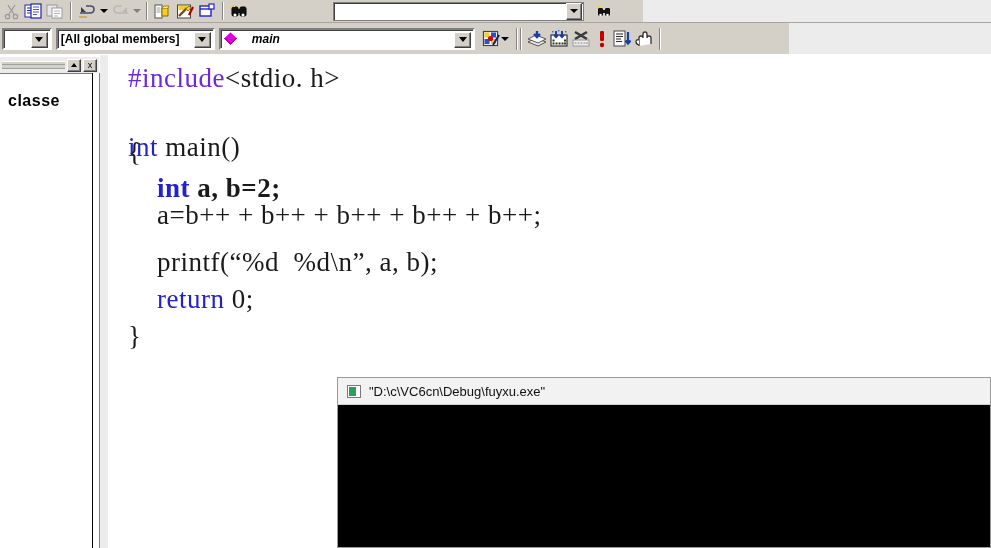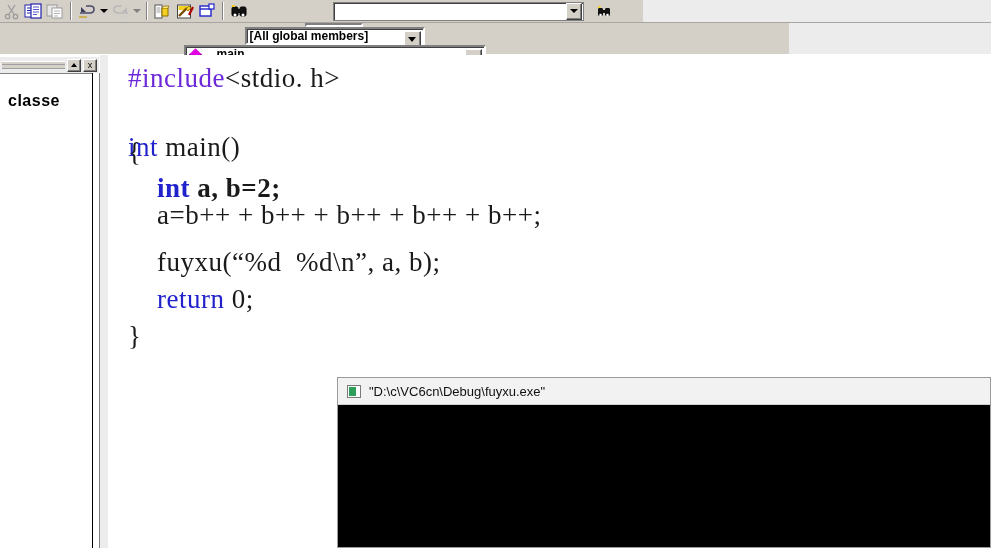--- a/index.html
+++ b/index.html
@@ -71,21 +71,21 @@
   .tb1-fill{
     position:absolute;left:643px;top:0;width:348px;height:22px;background:#ececec;
   }
 
   
   .tb2{
     position:absolute;left:0;top:23px;width:991px;height:31px;
     background:#d4d0c8;
     box-sizing:border-box;
   }
-  .tb2-inner{position:absolute;left:0;top:0;height:31px;width:665px;background:#d4d0c8;display:flex;align-items:center;flex-direction:column;}
+  .tb2-inner{position:absolute;left:0;top:0;height:31px;width:665px;background:#d4d0c8;display:flex;align-items:center;}
   .tb2-fill{position:absolute;left:789px;top:0;width:202px;height:31px;background:#ececec;}
 
   .combo2{
     height:22px;background:#ffffff;
     border:2px solid;border-color:#808080 #ffffff #ffffff #808080;
     box-shadow:inset 1px 1px 0 #404040;
     box-sizing:border-box;display:flex;align-items:center;
     position:relative;
   }
   .combo2 .ctext{
@@ -373,21 +373,21 @@
         <span class="c2btn"></span>
       </div>
 
       <div class="combo2" style="width:180px;margin-left:4px;">
         <span class="ctext" style="width:152px;">[All global members]</span>
         <span class="c2btn"></span>
       </div>
 
       <div class="combo2" style="width:302px;margin-left:4px;">
         <span class="diamond"></span>
-        <span class="ctext" style="padding-left:12px;">main</span>
+        <span class="ctext" style="padding-left:12px;font-style:italic;">main</span>
         <span class="c2btn"></span>
       </div>
 
       <div class="tbtn" style="margin-left:5px;width:24px;" title="Toggle Bookmark">
         <svg class="ico" width="20" height="20" viewBox="0 0 20 20">
           <rect x="2.5" y="2.5" width="14" height="14" fill="#ffffff" stroke="#444" stroke-width="1.2"></rect>
           <rect x="3.5" y="3.5" width="5" height="5" fill="#f5d020"></rect>
           <rect x="10" y="3.5" width="5" height="5" fill="#2255cc"></rect>
           <rect x="3.5" y="10" width="5" height="5" fill="#2255cc"></rect>
           <rect x="10" y="10" width="5" height="5" fill="#f5d020"></rect>
@@ -492,21 +492,21 @@
   <div class="wsScroll"></div>
 
   <div class="edGutterL"></div>
   <div class="editor">
     <div id="code-lines">
         <div class="codeline" style="top: 10px;"><span class="kw" style="color: #6d28d9;">#include</span><span>&lt;stdio. h&gt;</span></div>
         <div class="codeline" style="top: 46.8px; margin-top: 32px;"><span class="kw" style="color: rgb(34, 34, 204);">int</span><span> main()</span></div>
         <div class="codeline" style="top: 83.6px;"><span>{</span></div>
         <div class="codeline" style="top: 120.4px; font-weight: bold;"><span>    </span><span class="kw" style="color: rgb(34, 34, 204);">int</span><span> a, b=2;</span></div>
         <div class="codeline" style="top: 147px;"><span>    a=b++ + b++ + b++ + b++ + b++;</span></div>
-        <div class="codeline" style="top: 194px;"><span>    fuyxu(“%d  %d\n”, a, b);</span></div>
+        <div class="codeline" style="top: 194px;"><span>    printf(“%d  %d\n”, a, b);</span></div>
         <div class="codeline" style="top: 230.8px;"><span>    </span><span class="kw" style="color: rgb(34, 34, 204);">return</span><span> 0;</span></div>
         <div class="codeline" style="top: 267.6px;"><span>}</span></div>
       </div>
   </div>
 
   <div class="console">
     <div class="conTitle">
       <span class="conIcon"></span>
       <span class="conTitleText">"D:\c\VC6cn\Debug\fuyxu.exe"</span>
     </div>

